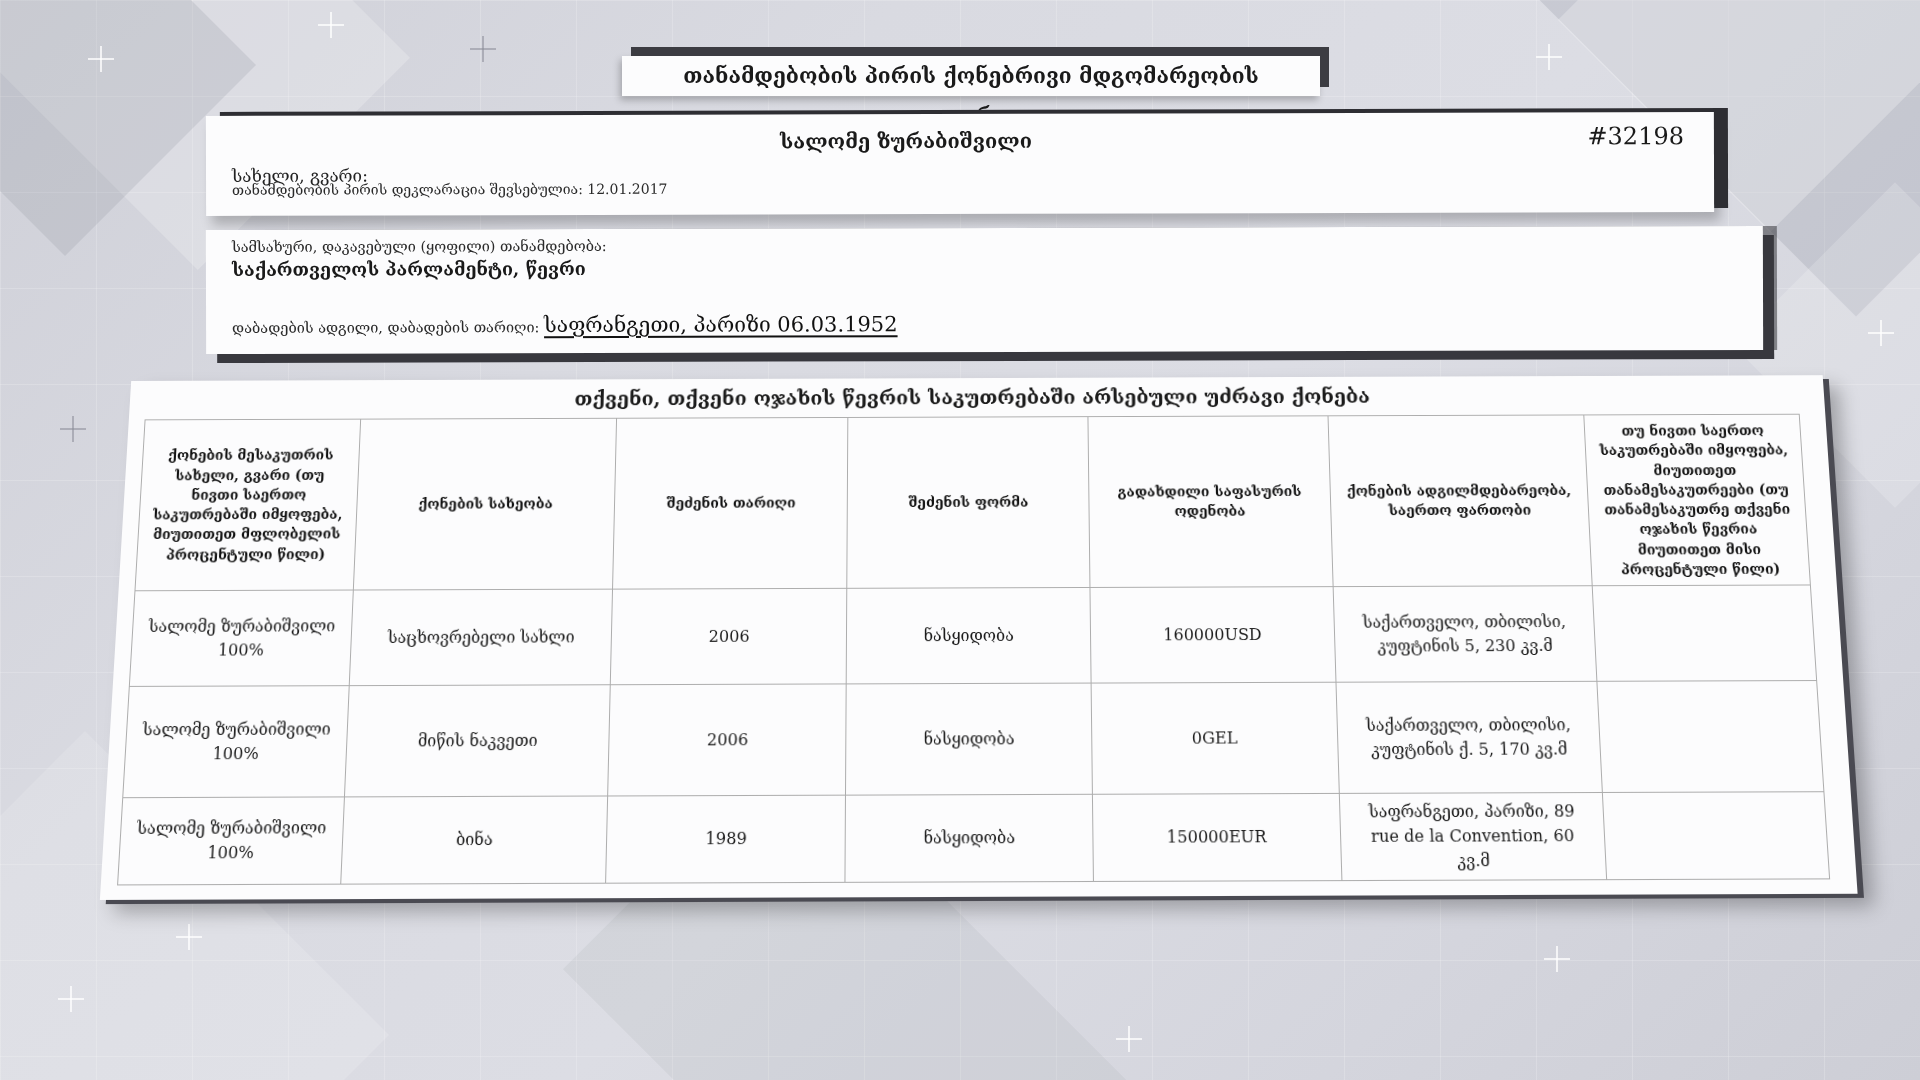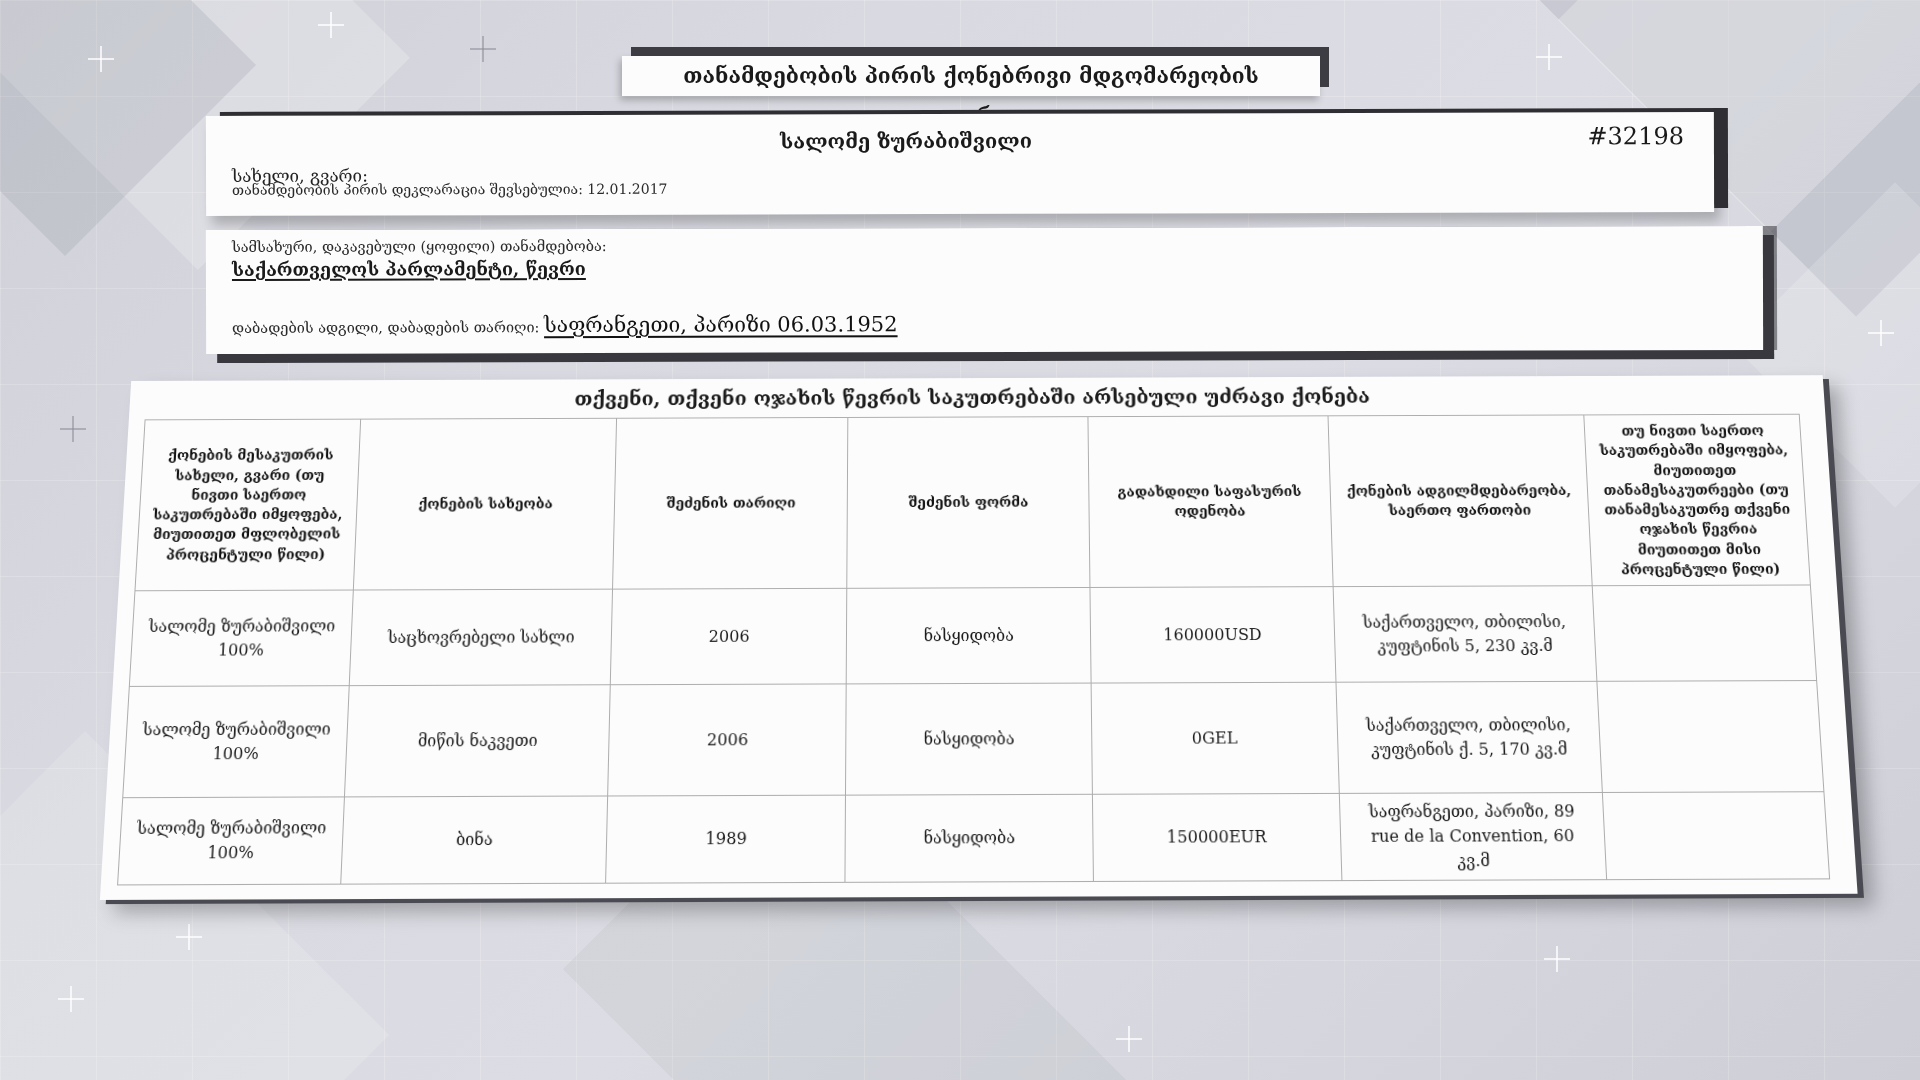--- a/index.html
+++ b/index.html
@@ -47,21 +47,21 @@
   .c1-name{position:absolute;left:420px;top:15px;width:560px;text-align:center;font-size:20px;font-weight:bold;}
   .c1-id{position:absolute;right:30px;top:10px;font-size:24px;}
   .c1-filed{position:absolute;left:26px;top:66px;font-size:14px;color:#2a2a2a;}
   .card2{
     left:206px;top:228px;width:1557px;height:124px;
     box-shadow:11px 9px 0 #38383e, 14px 0 0 rgba(56,56,62,0.55);
     transform:rotate(-0.15deg);
   }
   .c2-l1{position:absolute;left:26px;top:9px;font-size:14.5px;color:#2a2a2a;}
   .c2-l2{position:absolute;left:26px;top:29px;font-size:18px;font-weight:bold;
-         text-decoration:underline;text-decoration-thickness:2px;text-underline-offset:3px;}
+         text-decoration-thickness:2px;text-underline-offset:3px;}
   .c2-l3{position:absolute;left:26px;top:84px;font-size:14.5px;color:#2a2a2a;}
   .c2-birth-value{font-size:21px;color:#111;text-decoration:underline;text-underline-offset:4px;}
   
   .table-card{
     position:absolute;left:116px;top:372px;width:1724px;
     background:#fcfcfd;padding:6px 26px 14px 16px;box-sizing:border-box;
     box-shadow:6px 4px 0 #4a4a52, 15px 12px 18px rgba(0,0,0,0.28);
     transform:perspective(1300px) rotateX(5.5deg) rotate(-0.2deg);
   }
   .table-title{text-align:center;font-weight:bold;font-size:20px;margin:2px 0 8px;}

